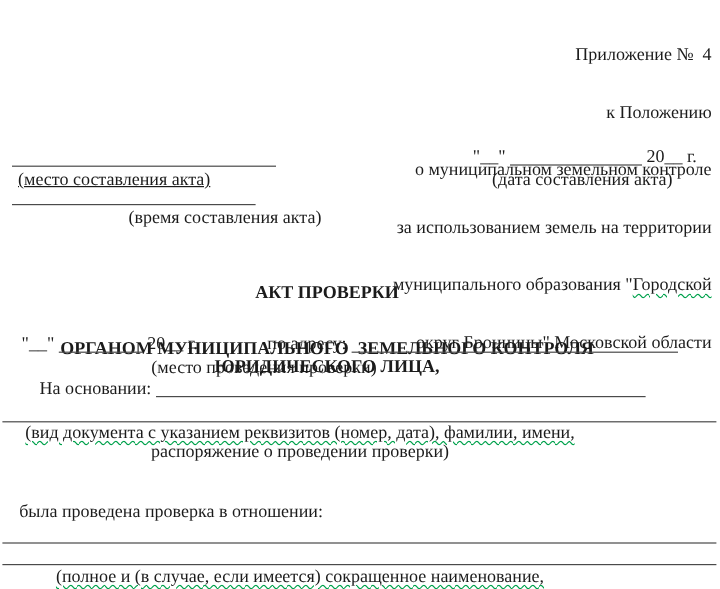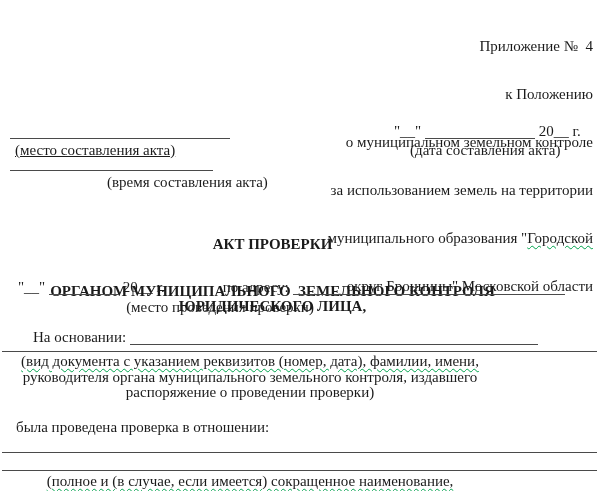--- a/index.html
+++ b/index.html
@@ -61,27 +61,26 @@
   <div class="abs" style="left:107px; top:175px;">(время составления акта)</div>
 
   <div class="title-block">
     <div>АКТ ПРОВЕРКИ</div>
     <div>ОРГАНОМ МУНИЦИПАЛЬНОГО  ЗЕМЕЛЬНОГО КОНТРОЛЯ ЮРИДИЧЕСКОГО ЛИЦА,</div>
   </div>
 
   <div class="abs nowrap" style="left:18px; top:280px;"><span>"__"</span> <span class="fill" style="width:70px;"></span> <span>20__ г.</span><span style="display:inline-block;width:58px;"></span><span>по адресу:</span> <span class="fill" style="width:272px;"></span></div>
   <div class="abs" style="left:0; top:300px; width:440px; text-align:center;">(место проведения проверки)</div>
 
-  <div class="abs nowrap" style="left:33px; top:330px;text-align:center;"><span>На основании:</span> <span class="fill" style="width:408px;"></span></div>
+  <div class="abs nowrap" style="left:33px; top:317px;text-align:center;"><span>На основании:</span> <span class="fill" style="width:408px;"></span></div>
 
   <div class="rule" style="left:2px; top:337px; width:595px;"></div>
 
   <div class="note-block">
     <div class="wavy">(вид документа с указанием реквизитов (номер, дата), фамилии, имени,</div>
-    <div>руководителя органа муниципального земельного контроля, издавшего</div>
     <div>распоряжение о проведении проверки)</div>
   </div>
 
   <div class="abs" style="left:16px; top:420px;">была проведена проверка в отношении:</div>
 
   <div class="rule" style="left:2px; top:438px; width:595px;"></div>
   <div class="rule" style="left:2px; top:456px; width:595px;"></div>
 
   <div class="abs wavy" style="left:0; top:474px; width:500px; text-align:center;">(полное и (в случае, если имеется) сокращенное наименование,</div>
 

